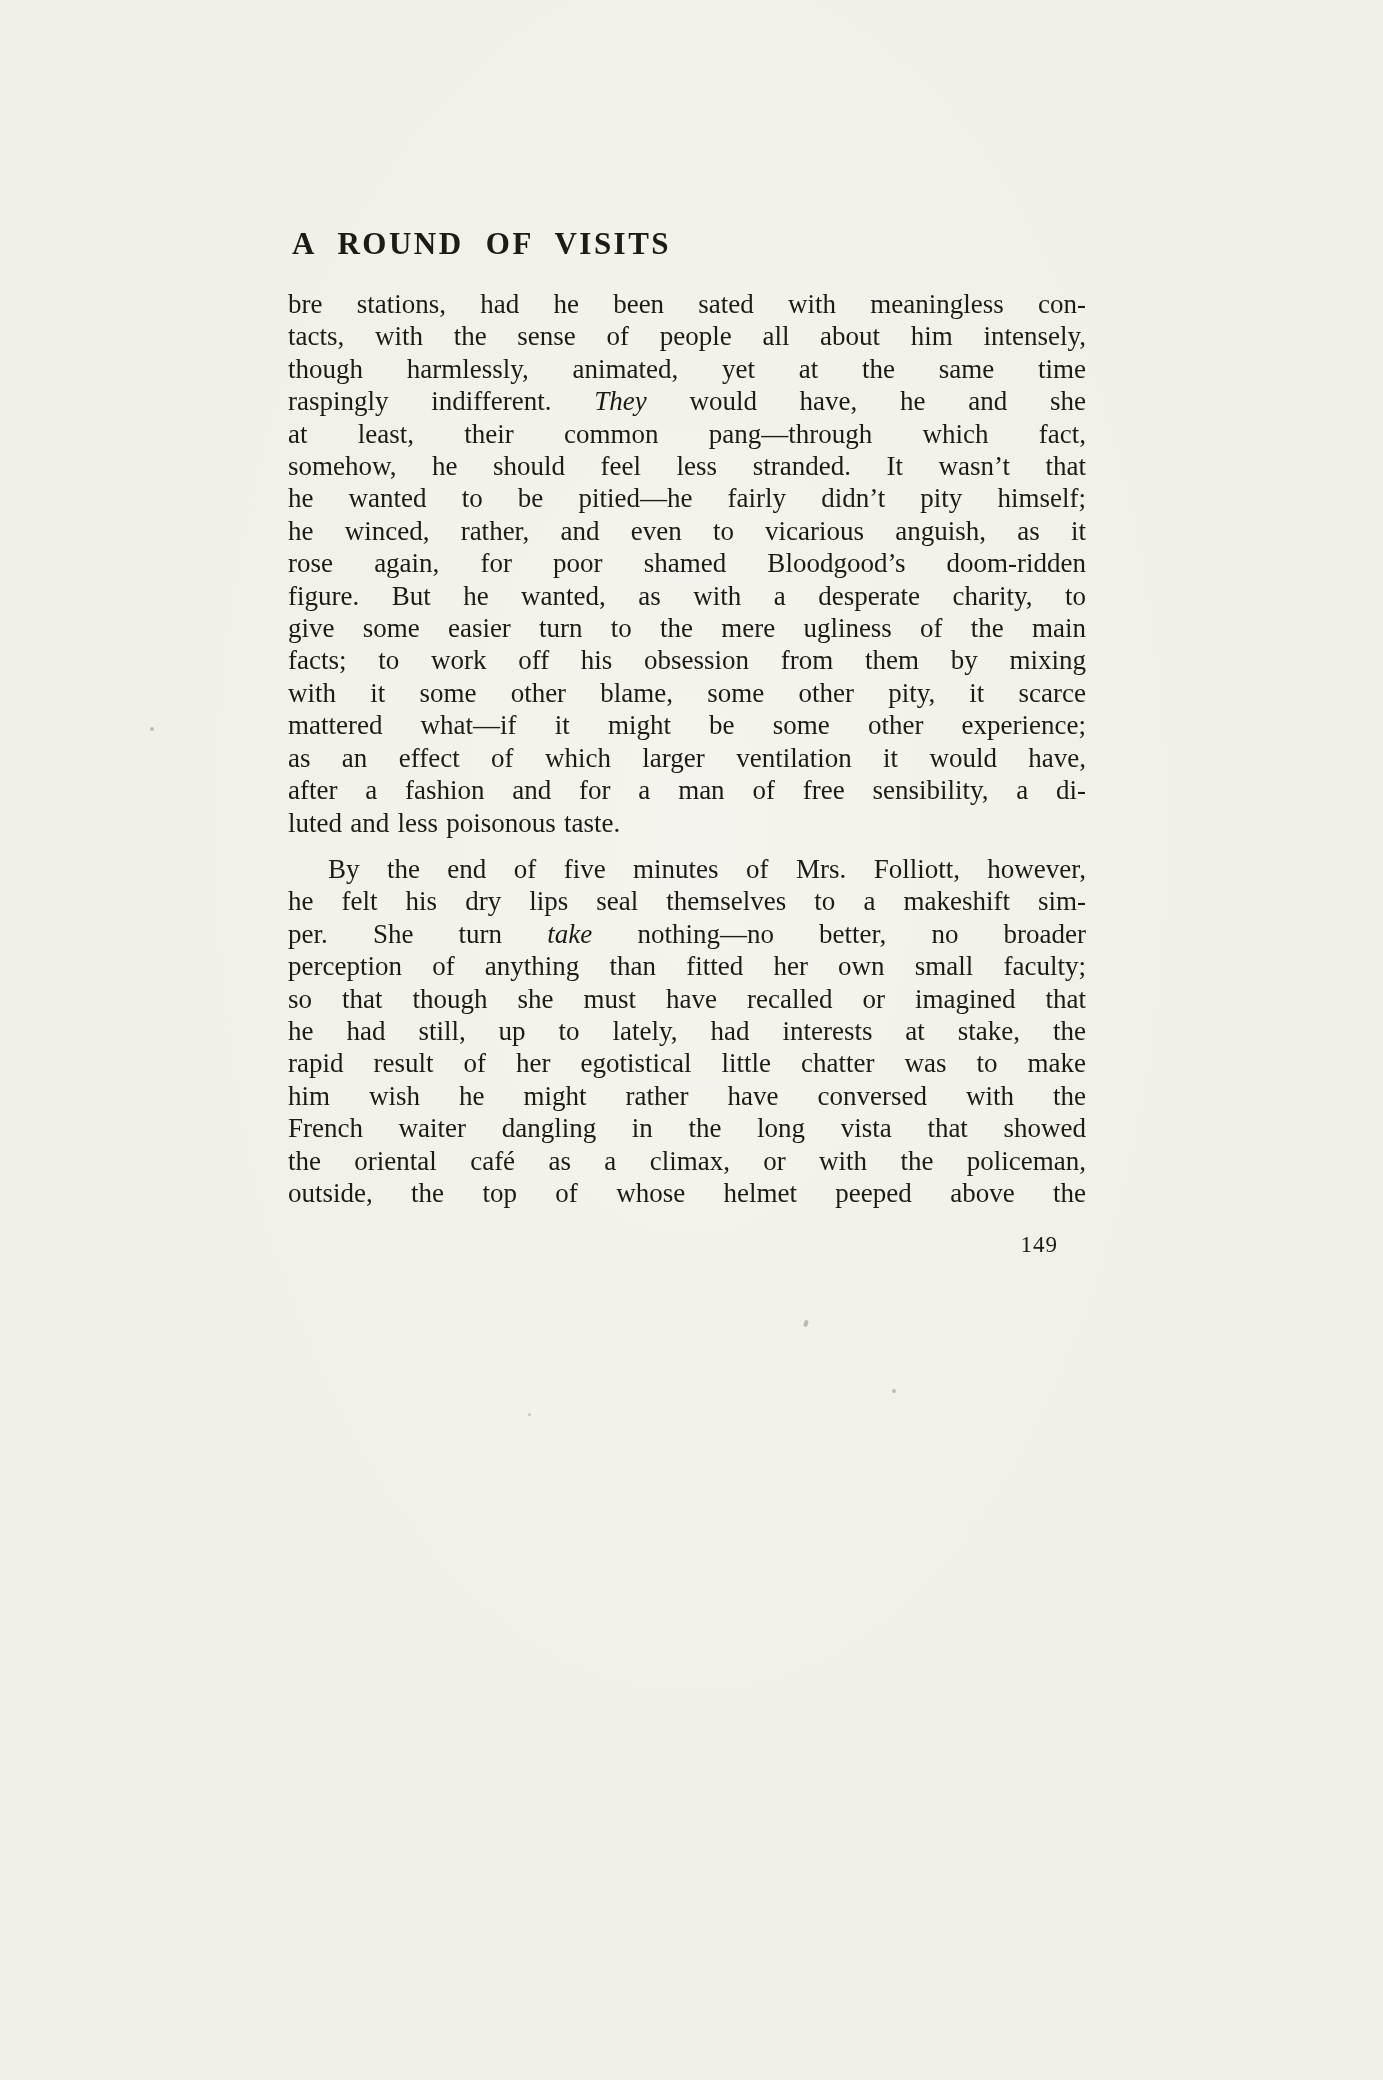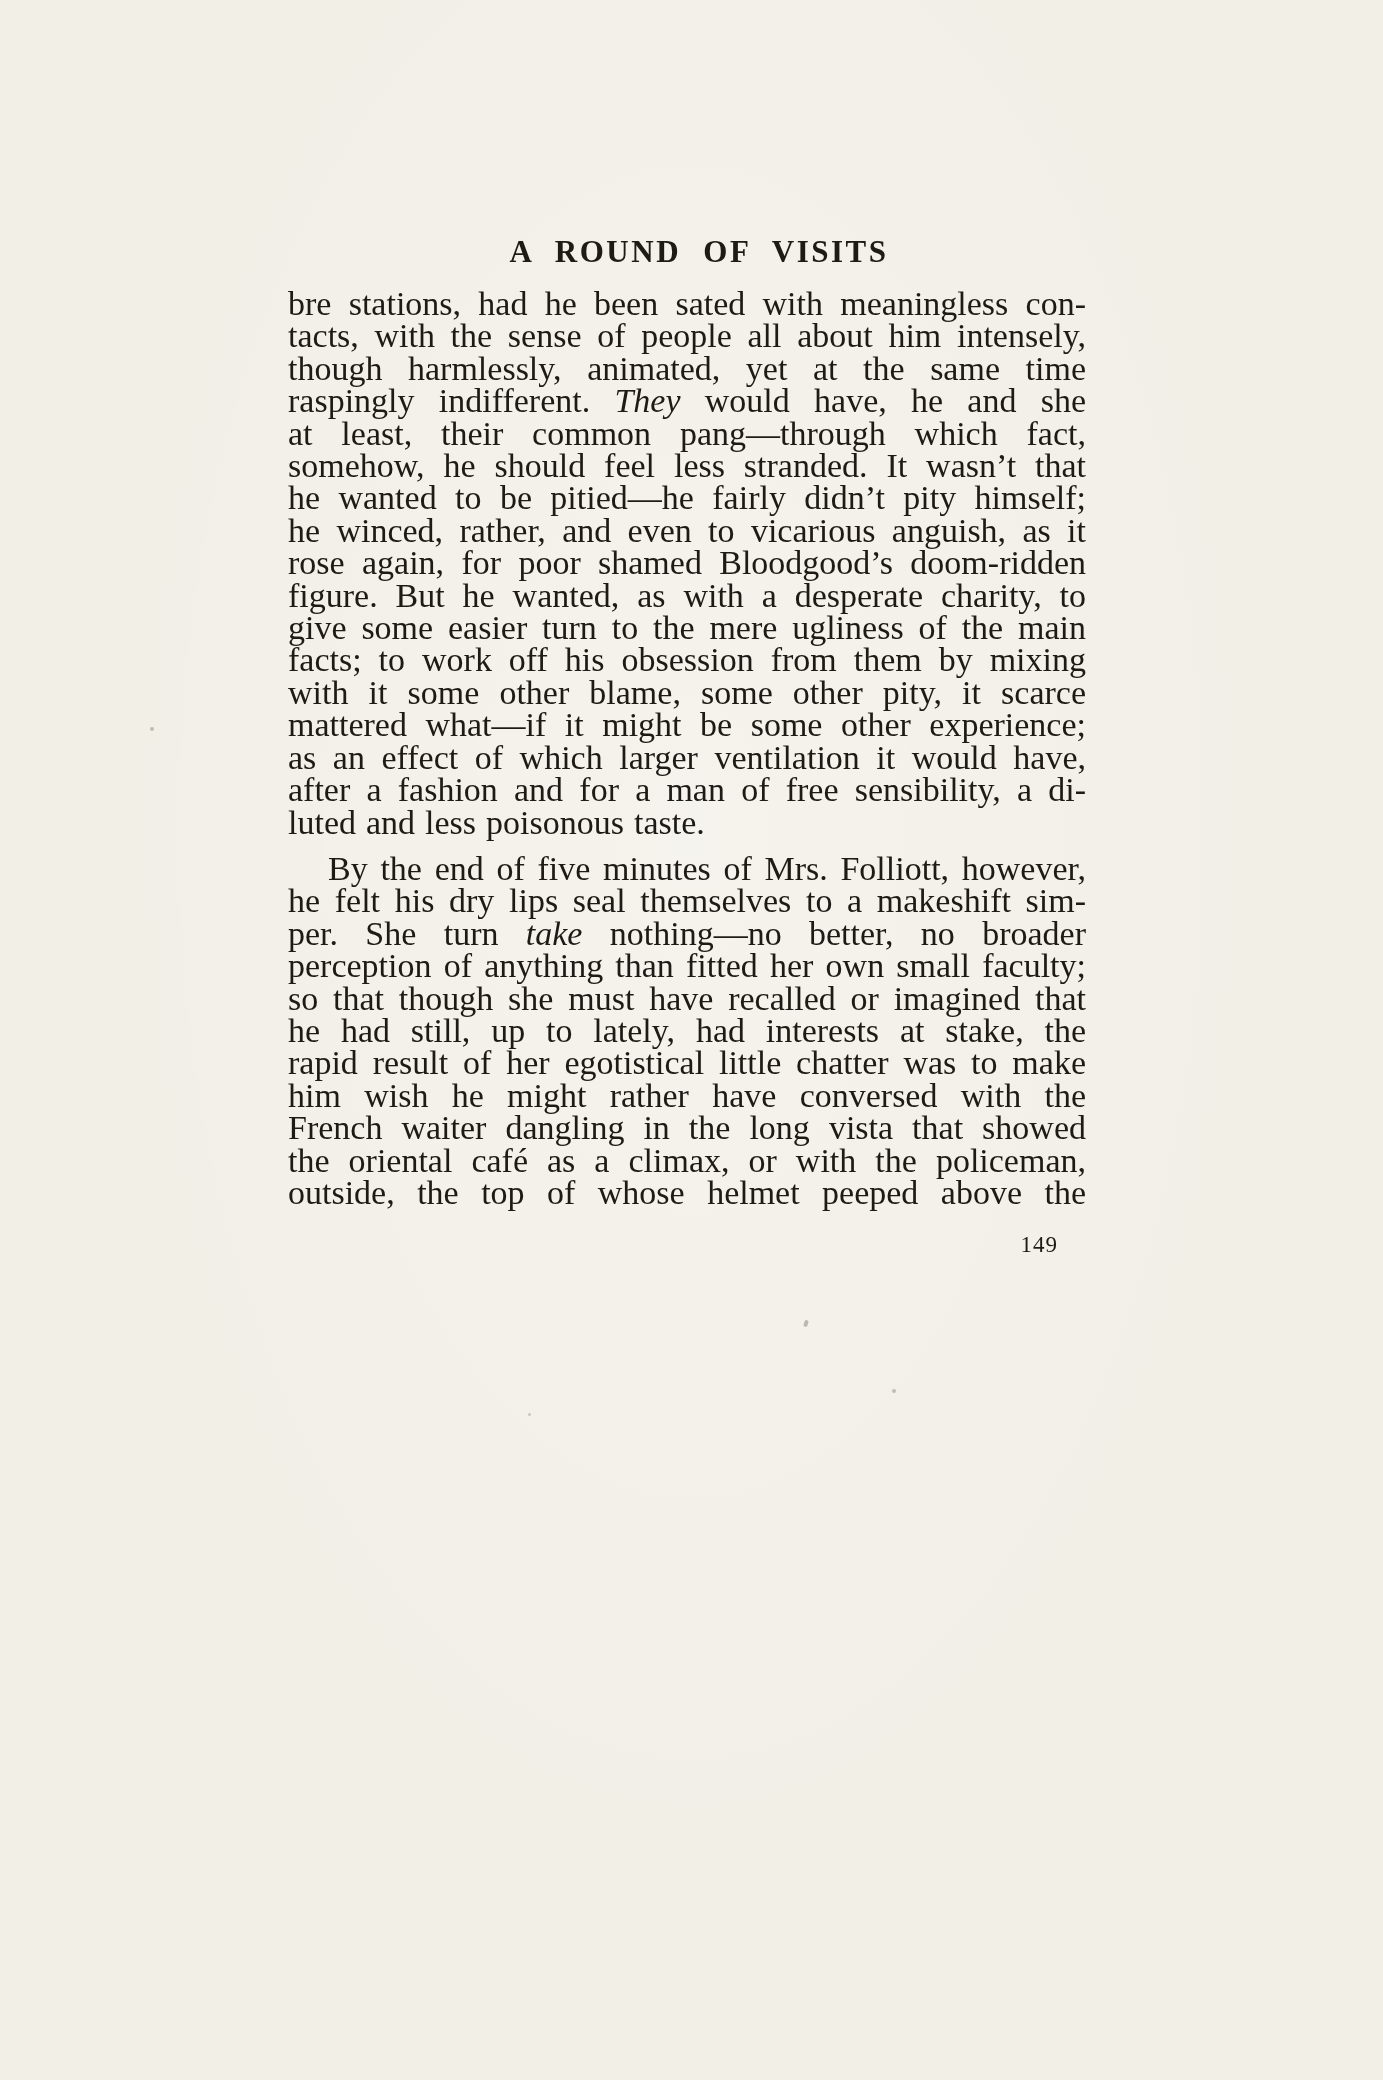--- a/index.html
+++ b/index.html
@@ -17,34 +17,34 @@
       var(--paper, #f2efe7);
     color: var(--ink, #1d1b16);
     font-family: "Liberation Serif", "DejaVu Serif", serif;
     overflow: hidden;
   }
   .title {
     position: absolute;
     top: 222px;
     left: 288px;
     width: 798px;
-    margin: 12px;
-    text-align: center;
+    margin: 4px;
+    text-align: left;
     font-size: 31px;
     font-weight: bold;
     letter-spacing: 2.5px;
     word-spacing: 12px;
     color: var(--ink, #1d1b16);
   }
   .text-block {
     position: absolute;
     top: 288px;
     left: 288px;
     width: 798px;
-    font-size: 34px;
+    font-size: 27px;
     line-height: 32.4px;
     word-spacing: 1.5px;
   }
   .line {
     text-align: justify;
     text-align-last: justify;
     white-space: normal;
   }
   .line.para-end {
     text-align-last: left;

